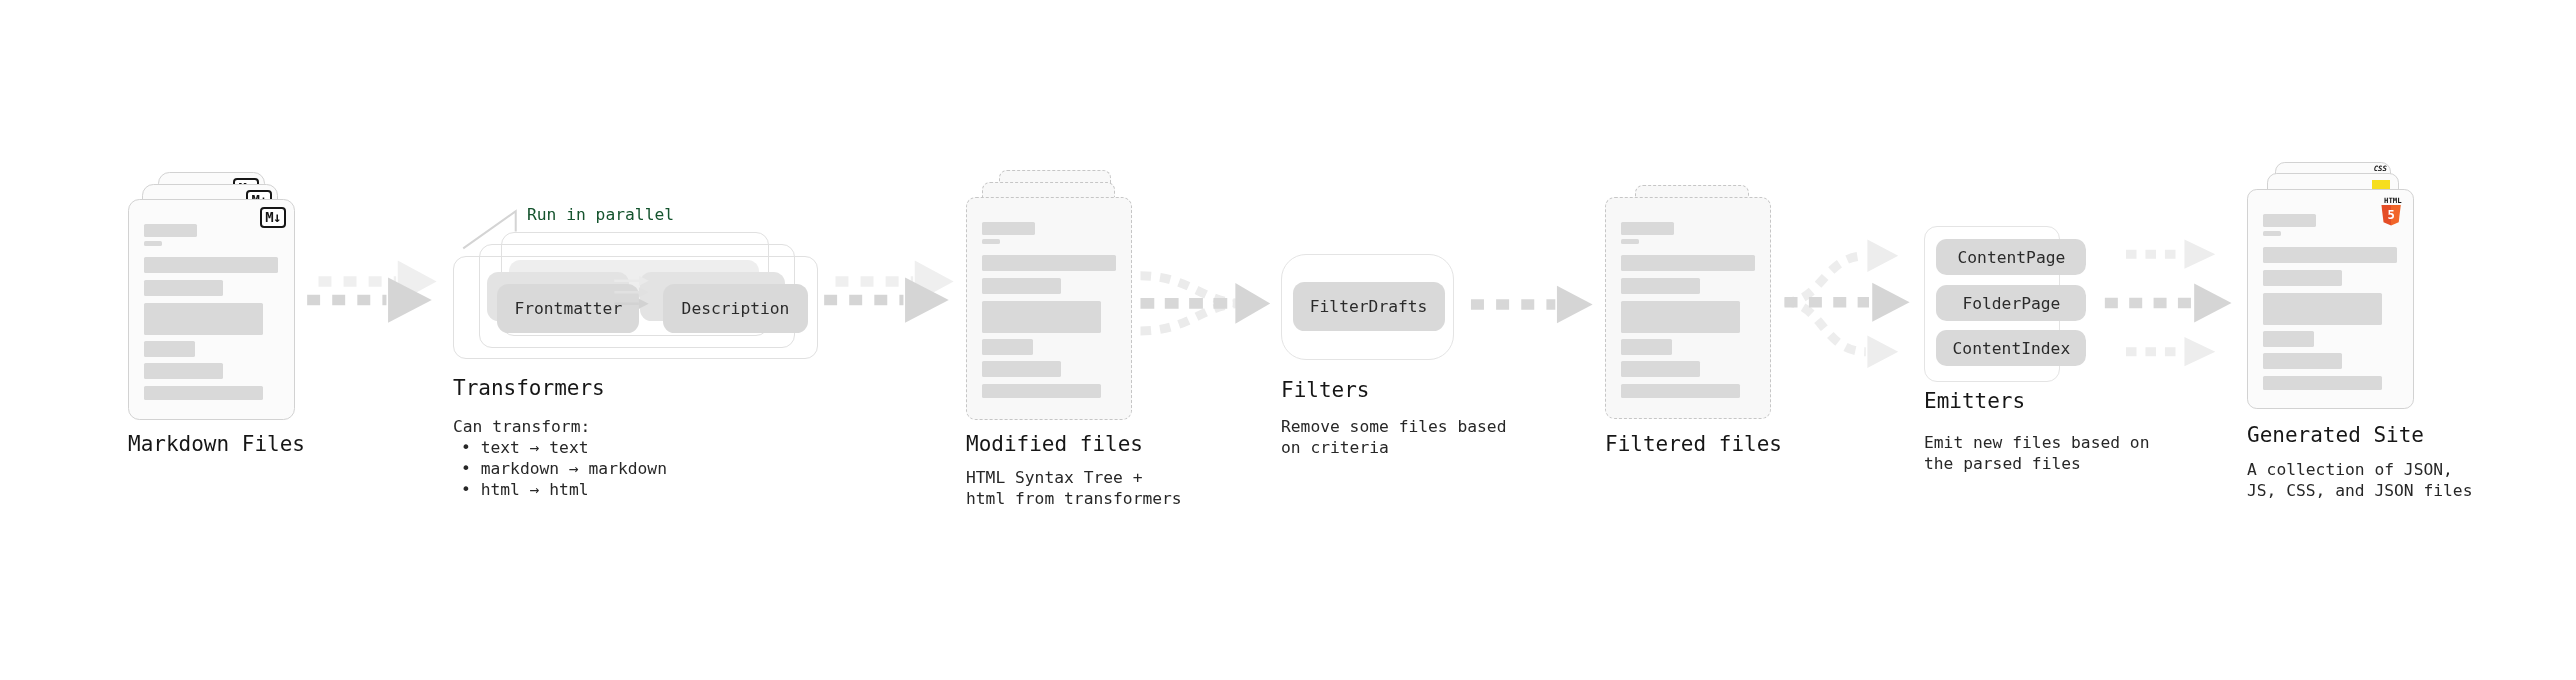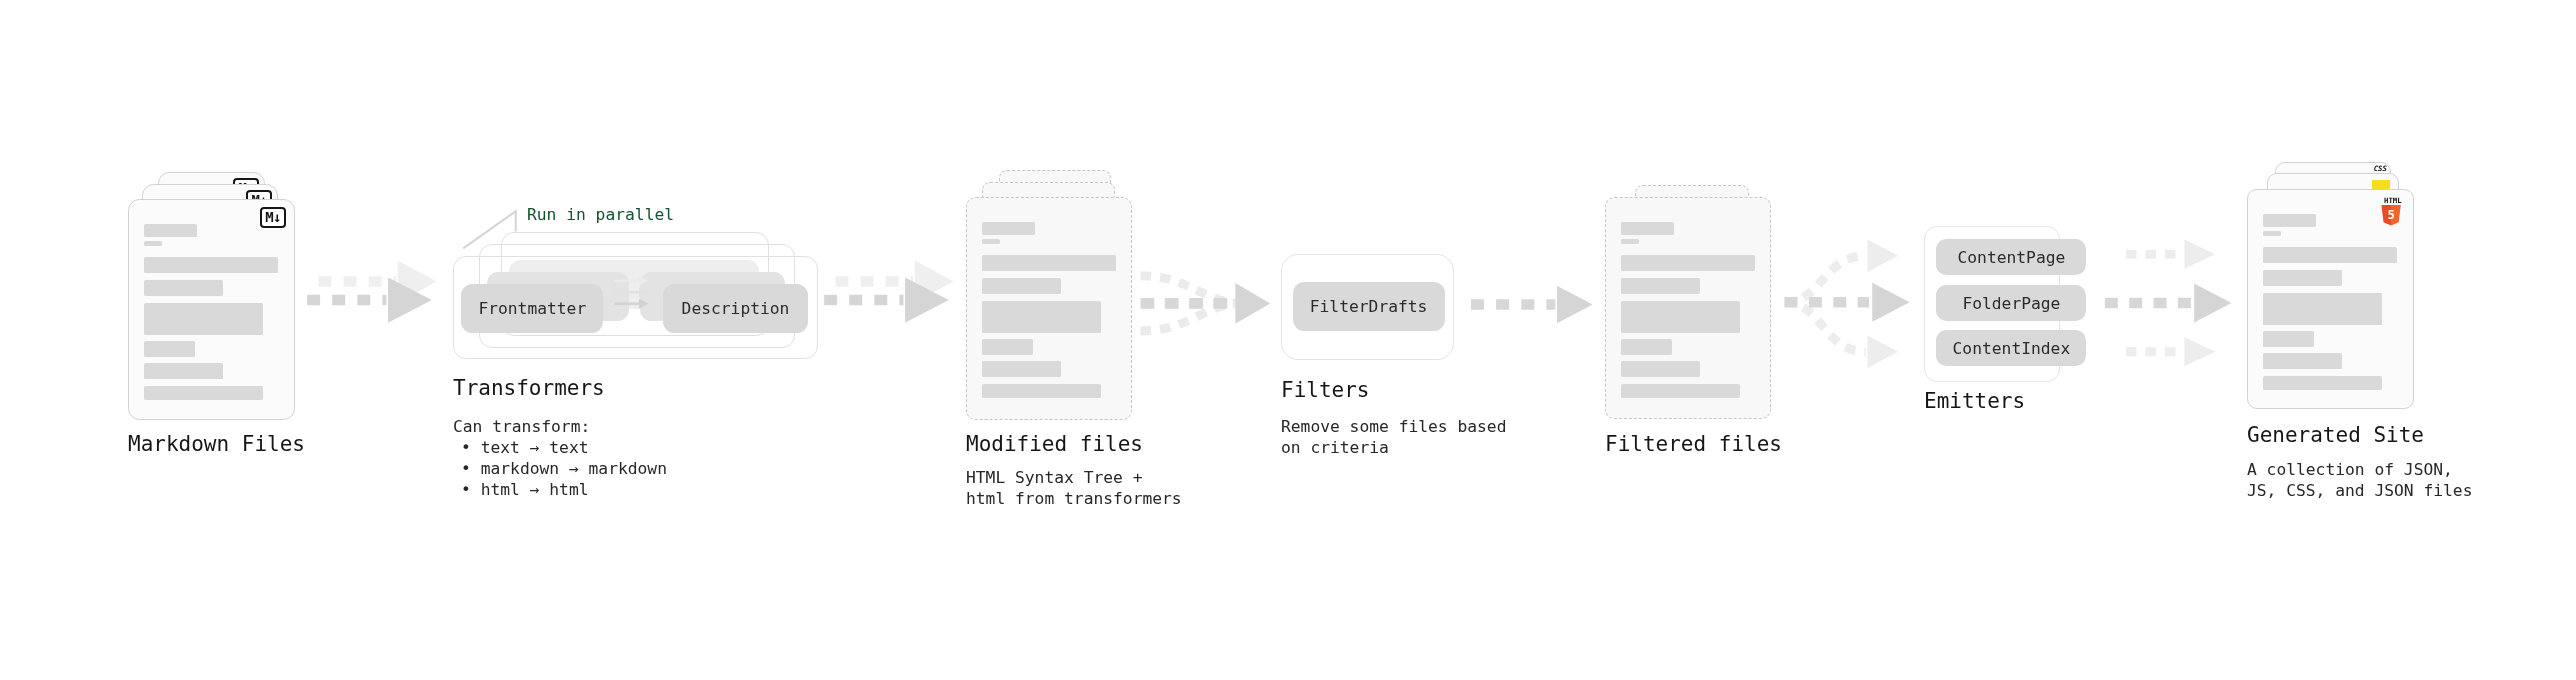--- a/index.html
+++ b/index.html
@@ -44,23 +44,23 @@
     display:flex;align-items:center;justify-content:center;
   }
   .html5-logo .five{color:#ffffff;font-weight:bold;font-size:12.2px;line-height:12.2px;}
   
   .t-card{position:absolute;border:1.6px solid #e0e0e0;border-radius:13px;background:transparent;box-sizing:border-box;}
   .t-pill{position:absolute;top:27px;height:49px;border-radius:11.4px;display:flex;align-items:center;justify-content:center;}
   .t-pill.l{left:7.3px;width:142px;}
   .t-pill.r{right:9px;width:145px;}
   .g-back{background:#eeeeee;}
   .g-mid{background:#e3e3e3;}
-  .g-front{background:#d9d9d9;font-size:16.3px;color:#2b2b2b;}
-  
-  .proc-box{position:absolute;background:#ffffff;border:1.6px solid #e4e4e4;border-radius:17px;box-sizing:border-box;}
+  .g-front{background:#d9d9d9;font-size:16.3px;color:#2b2b2b;margin-left:36px;}
+  
+  .proc-box{position:absolute;background:#ffffff;border:1.6px solid #e4e4e4;border-radius:25px;box-sizing:border-box;}
   .proc-pill{
     position:absolute;background:#d9d9d9;border-radius:10.6px;display:flex;align-items:center;justify-content:center;
     font-size:16.3px;color:#2b2b2b;
   }
   
   .stage-label{position:absolute;font-size:21px;color:#161616;white-space:nowrap;}
   .caption{position:absolute;font-size:16.3px;line-height:21px;color:#272727;white-space:nowrap;}
   .caption .indent{padding-left:8.1px;}
   .annotation{position:absolute;font-size:16.3px;color:#14532d;white-space:nowrap;}
 </style>
@@ -210,20 +210,24 @@
       </div>
   </div>
   <div class="stage-label" style="left:1605px;top:432px">Filtered files</div>
 
   <div class="proc-box" style="left:1924px;top:226px;width:136px;height:156px;border-radius:13px">
     <div class="proc-pill" style="left:11.4px;top:12.2px;width:150px;height:36px">ContentPage</div>
     <div class="proc-pill" style="left:11.4px;top:58px;width:150px;height:36px">FolderPage</div>
     <div class="proc-pill" style="left:11.4px;top:103px;width:150px;height:36px">ContentIndex</div>
   </div>
   <div class="stage-label" style="left:1924px;top:389px">Emitters</div>
+  <div class="caption" style="left:1924px;top:432px">
+    <div>Emit new files based on</div>
+    <div>the parsed files</div>
+  </div>
 
   <div class="file-card" style="left:2275px;top:162px;width:116px;height:228px;border-radius:9.8px">
     <div class="css-badge">
       <div class="t">CSS</div>
       <div class="bar"></div>
     </div>
   </div>
   <div class="file-card" style="left:2267px;top:173px;width:132px;height:228px;border-radius:9.8px">
     <div class="js-badge"></div>
   </div>

